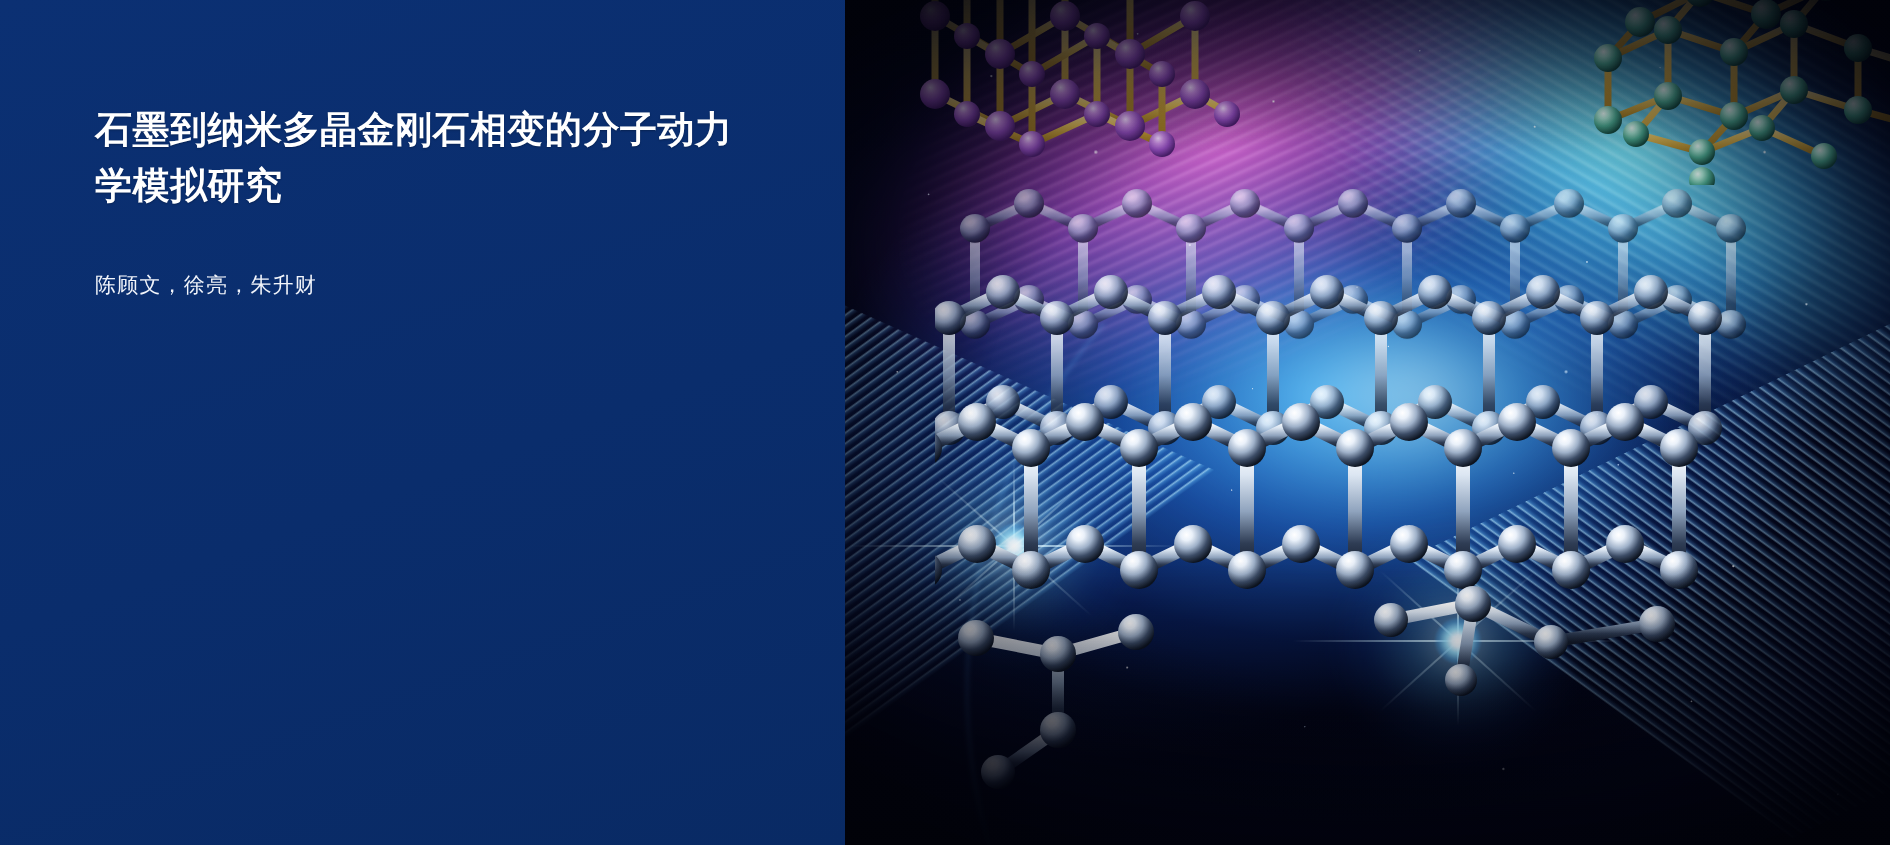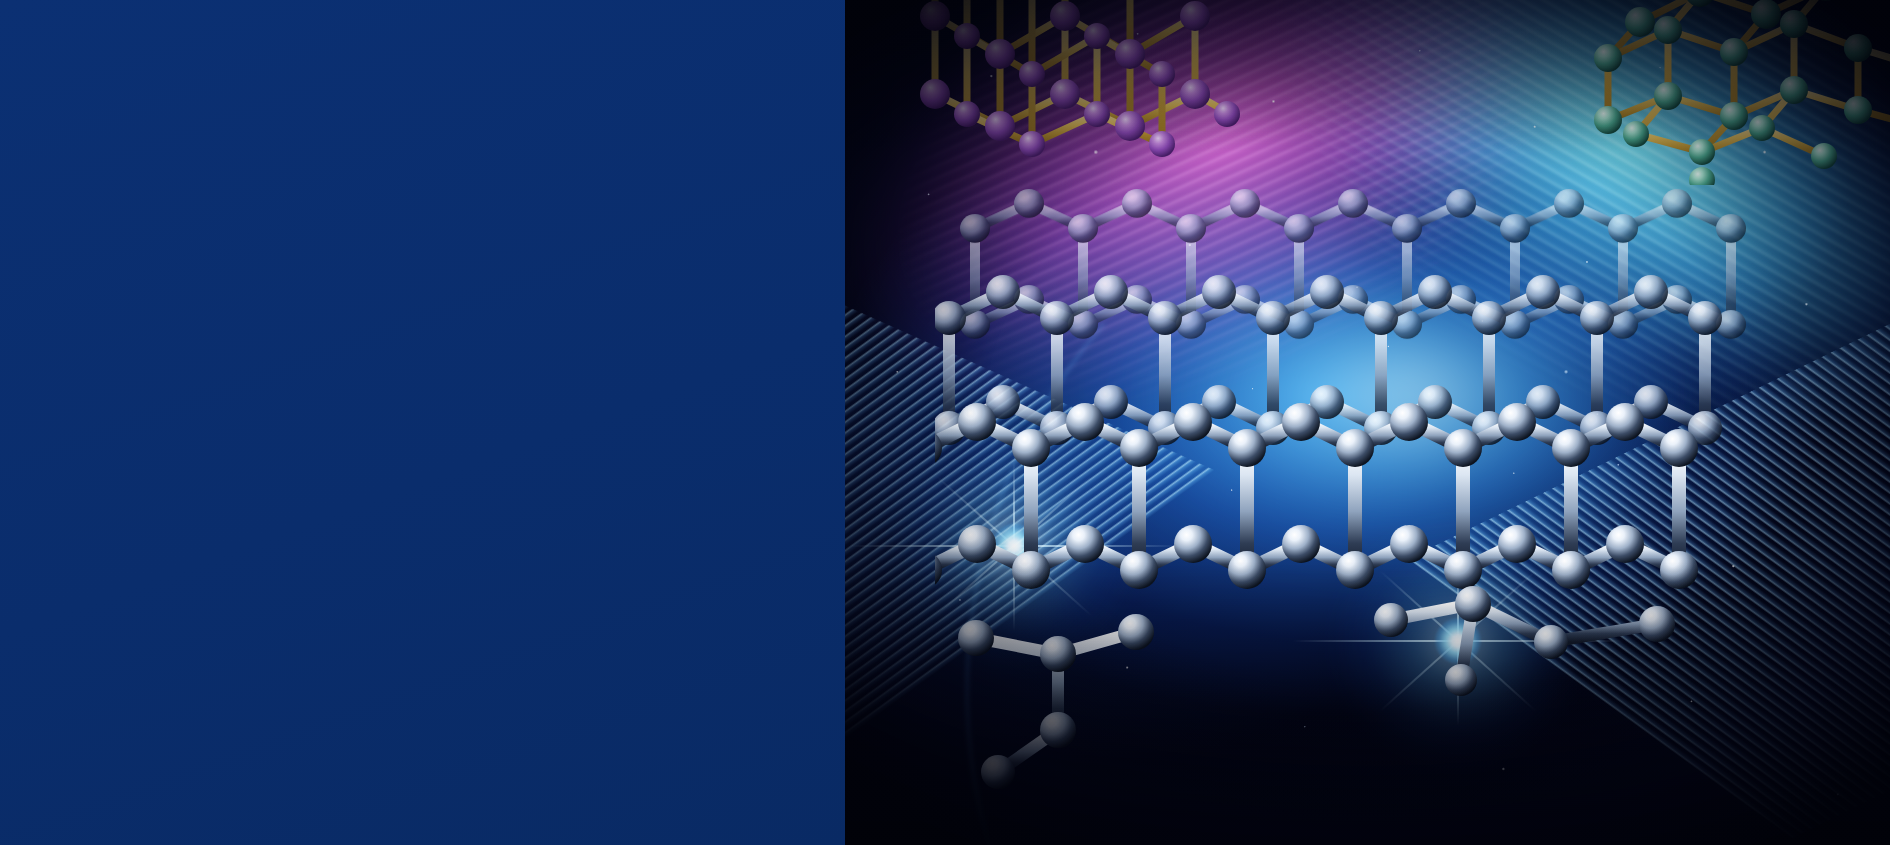--- a/index.html
+++ b/index.html
@@ -254,20 +254,22 @@
   .mol-scatter-a { left:95px;  top:610px; width:270px; height:190px; }
   .mol-scatter-b { left:520px; top:580px; width:330px; height:190px; }
 </style>
 </head>
 <body>
 
 <div class="slide">
 
   <section class="text-panel">
     <div class="panel-inner">
+      <h1 class="title">石墨到纳米多晶金刚石相变的分子动力学模拟研究</h1>
+      <p class="authors">陈顾文，徐亮，朱升财</p>
     </div>
   </section>
 
   <section class="art-panel">
 
     <div class="layer sky-base"></div>
 
     <div class="arc arc-b"></div>
     <div class="arc arc-d"></div>
     <div class="arc arc-a"></div>

